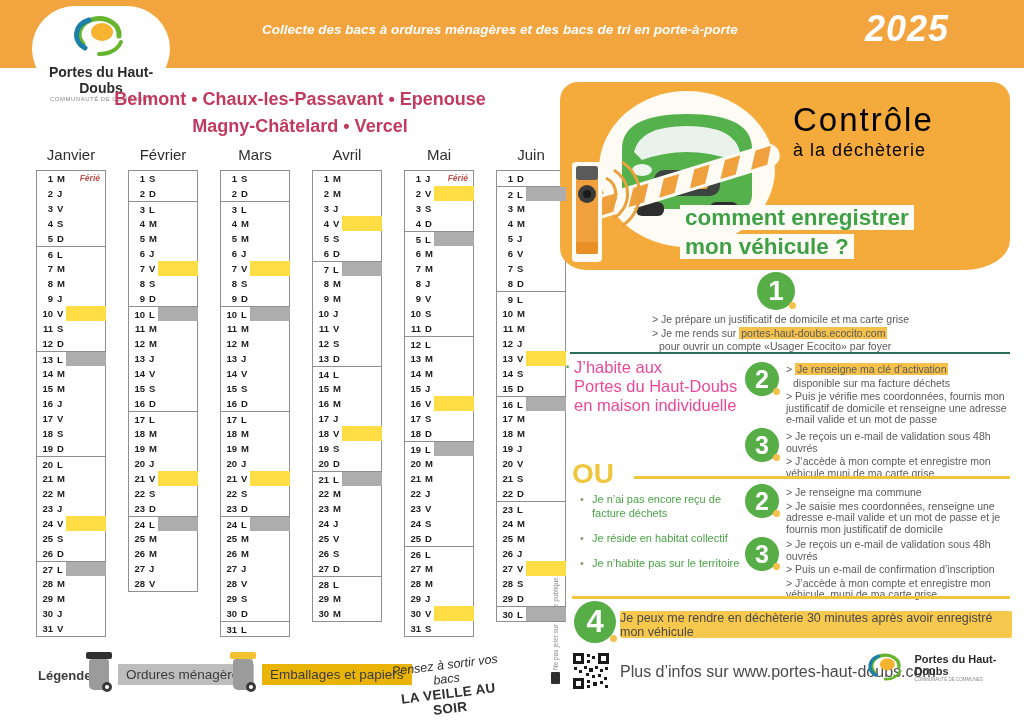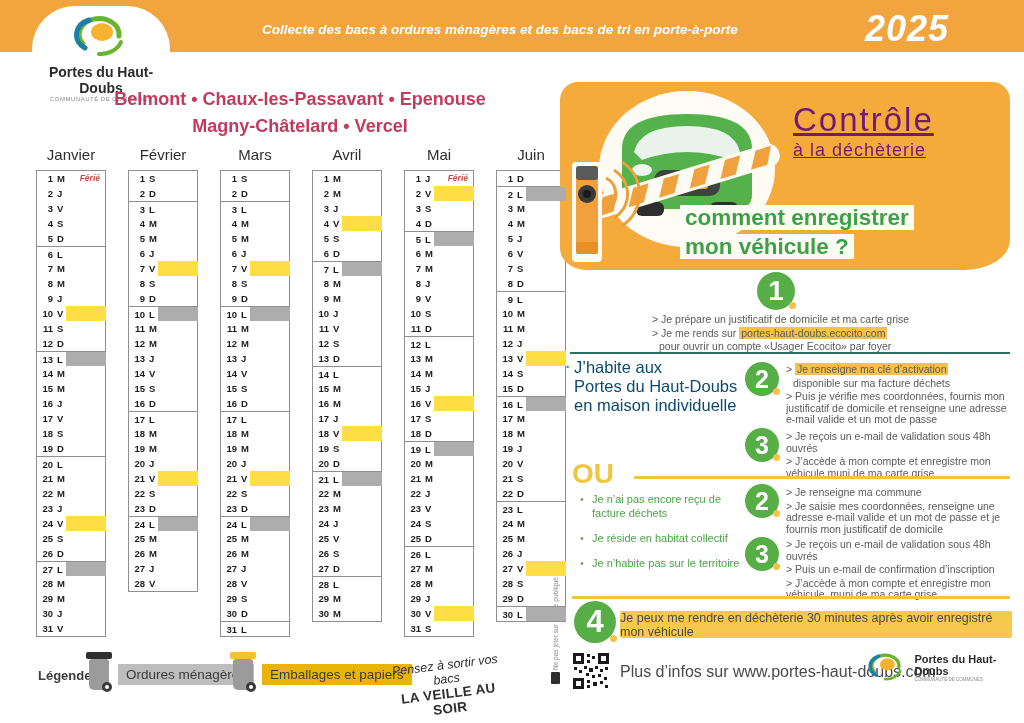--- a/index.html
+++ b/index.html
@@ -1,21 +1,21 @@
 <!DOCTYPE html>
 <html><head>
 <meta charset="utf-8">
 <style>
   * { margin:0; padding:0; box-sizing:border-box; }
   html,body { background:#e8e8e8; }
   body { font-family:"Liberation Sans", sans-serif; }
   .page { position:relative; width:1024px; height:723px; background:#ffffff; overflow:hidden; margin:0 auto; }
 
   
-  .topbar { position:absolute; left:0; top:0; width:1024px; height:52px; background:#F2A43E; }
+  .topbar { position:absolute; left:0; top:0; width:1024px; height:68px; background:#F2A43E; }
   .banner-text { position:absolute; left:262px; top:22px; width:500px; color:#fff; font-style:italic; font-weight:bold; font-size:13.5px; }
   .year { position:absolute; right:75px; top:8px; color:#fff; font-style:italic; font-weight:bold; font-size:36px; letter-spacing:1px;text-align:center; }
   .logo-card { position:absolute; left:32px; top:6px; width:138px; height:86px; background:#fff; border-radius:46px; text-align:center; padding-top:8px; }
   .logo-title { font-size:14px; font-weight:bold; color:#2b2b2b; margin-top:2px; }
   .logo-sub { font-size:6px; color:#8a8a8a; letter-spacing:.5px; }
 
   
   .communes { position:absolute; left:105px; top:86px; width:390px; text-align:center; color:#C23A5E; font-size:18px; font-weight:600; line-height:27px; }
 
   
@@ -43,21 +43,21 @@
   .bin2 { left:228px; top:652px; } .bin2 .lid { background:#F2C230; }
   .tag { position:absolute; top:664px; font-size:13.5px; color:#3c3c3c; padding:3px 8px; }
   .tag-gray { left:118px; background:#BDBDBD; }
   .tag-yellow { left:262px; background:#eab308; }
   .reminder { position:absolute; left:385px; top:658px; width:125px; transform:rotate(-7deg); text-align:center; color:#2e2e2e; }
   .reminder .r1 { font-style:italic; font-size:12.5px; }
   .reminder .r2 { font-weight:bold; font-size:13.5px; letter-spacing:.3px; }
 
   
   .panel-hero { position:absolute; left:560px; top:82px; width:450px; height:188px; background:#F5AB3C; border-radius:18px 18px 46px 26px/18px 18px 30px 22px; }
-  .hero-title { position:absolute; left:233px; top:20px; width:210px; color:#701a75;text-decoration:underline; }
+  .hero-title { position:absolute; left:233px; top:20px; width:210px; color:#000000; }
   .ht1 { font-size:33px; font-weight:300; letter-spacing:2px; line-height:36px; }
   .ht3 { font-size:18px; font-weight:300; letter-spacing:1px; margin-top:2px; }
   .hero-q { position:absolute; left:120px; top:122px; width:325px; line-height:27px; }
   .hero-q span { background:#fdfdf6; color:#3FA047; font-weight:bold; font-size:22.5px; padding:0 5px; }
 
   
   .hero-art { position:absolute; left:2px; top:-8px; }
 
   
   .circle { position:absolute; background:#57AE46; color:#fff; border-radius:50%; text-align:center; font-weight:bold; }
@@ -74,21 +74,21 @@
   .s1 { left:652px; top:314px; width:360px; }
   .s2a { left:786px; top:364px; width:228px; }
   .s3a { left:786px; top:431px; width:232px; }
   .s2b { left:786px; top:487px; width:238px; }
   .s3b { left:786px; top:539px; width:238px; }
   .steptext p { margin-bottom:2px; }
 
   .divider1 { position:absolute; left:570px; top:352px; width:440px; height:2px; background:#2F6E5E; }
   .divider2 { position:absolute; left:572px; top:596px; width:438px; height:2.5px; background:#EFC63F; }
 
-  .cond1 { position:absolute; left:574px; top:358px; width:172px; color:#0c4a6e; font-size:16.5px; line-height:19px; }
+  .cond1 { position:absolute; left:574px; top:358px; width:172px; color:#ec4899; font-size:16.5px; line-height:19px; }
   .ou { position:absolute; left:572px; top:458px; color:#EFC63F; font-size:28px; font-weight:bold; }
   .ou-line { position:absolute; left:634px; top:476px; width:376px; height:3px; background:#EFC63F; }
   .orconds { position:absolute; left:580px; top:492px; width:165px; color:#4BA346; font-size:11px; line-height:14px; }
   .orconds div { margin-bottom:11px; position:relative; padding-left:12px; }
   .orconds div::before { content:"•"; position:absolute; left:0; color:#8a9470; }
   .cond1::before { content:"·"; position:absolute; left:-10px; top:-2px; font-size:22px; color:#4BA346; }
 
   .bar4 { position:absolute; left:620px; top:611px; width:392px; height:27px; background:#F7C84E; display:flex; align-items:center; justify-content:center; font-size:12.5px; color:#4a4a4a; border-radius:2px; }
 
   

